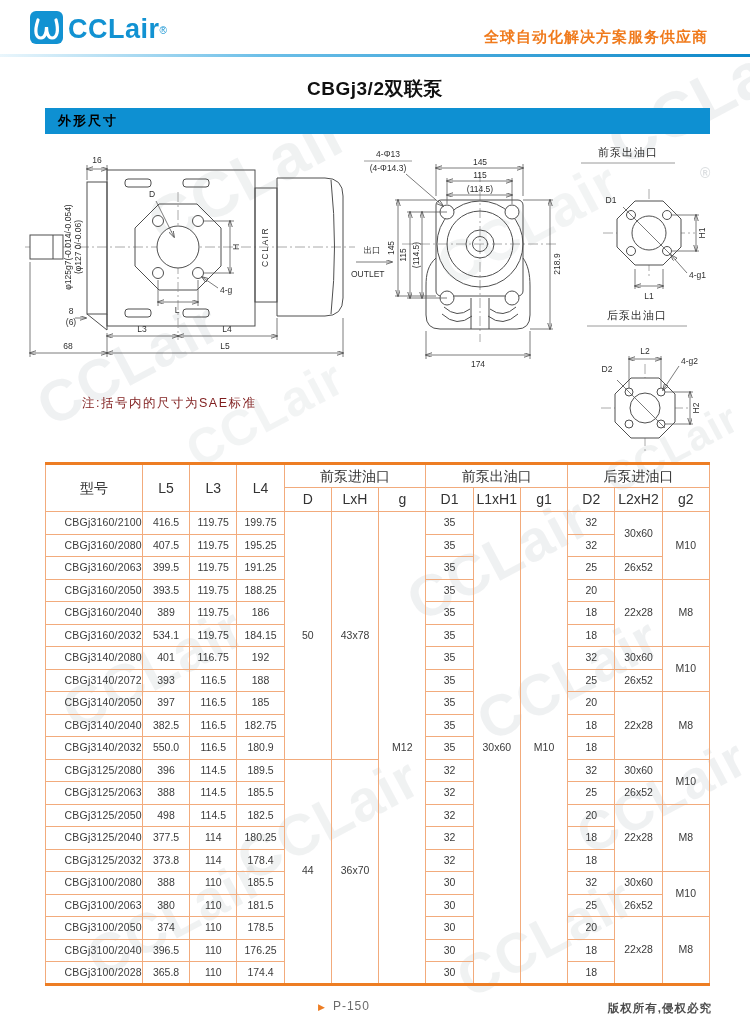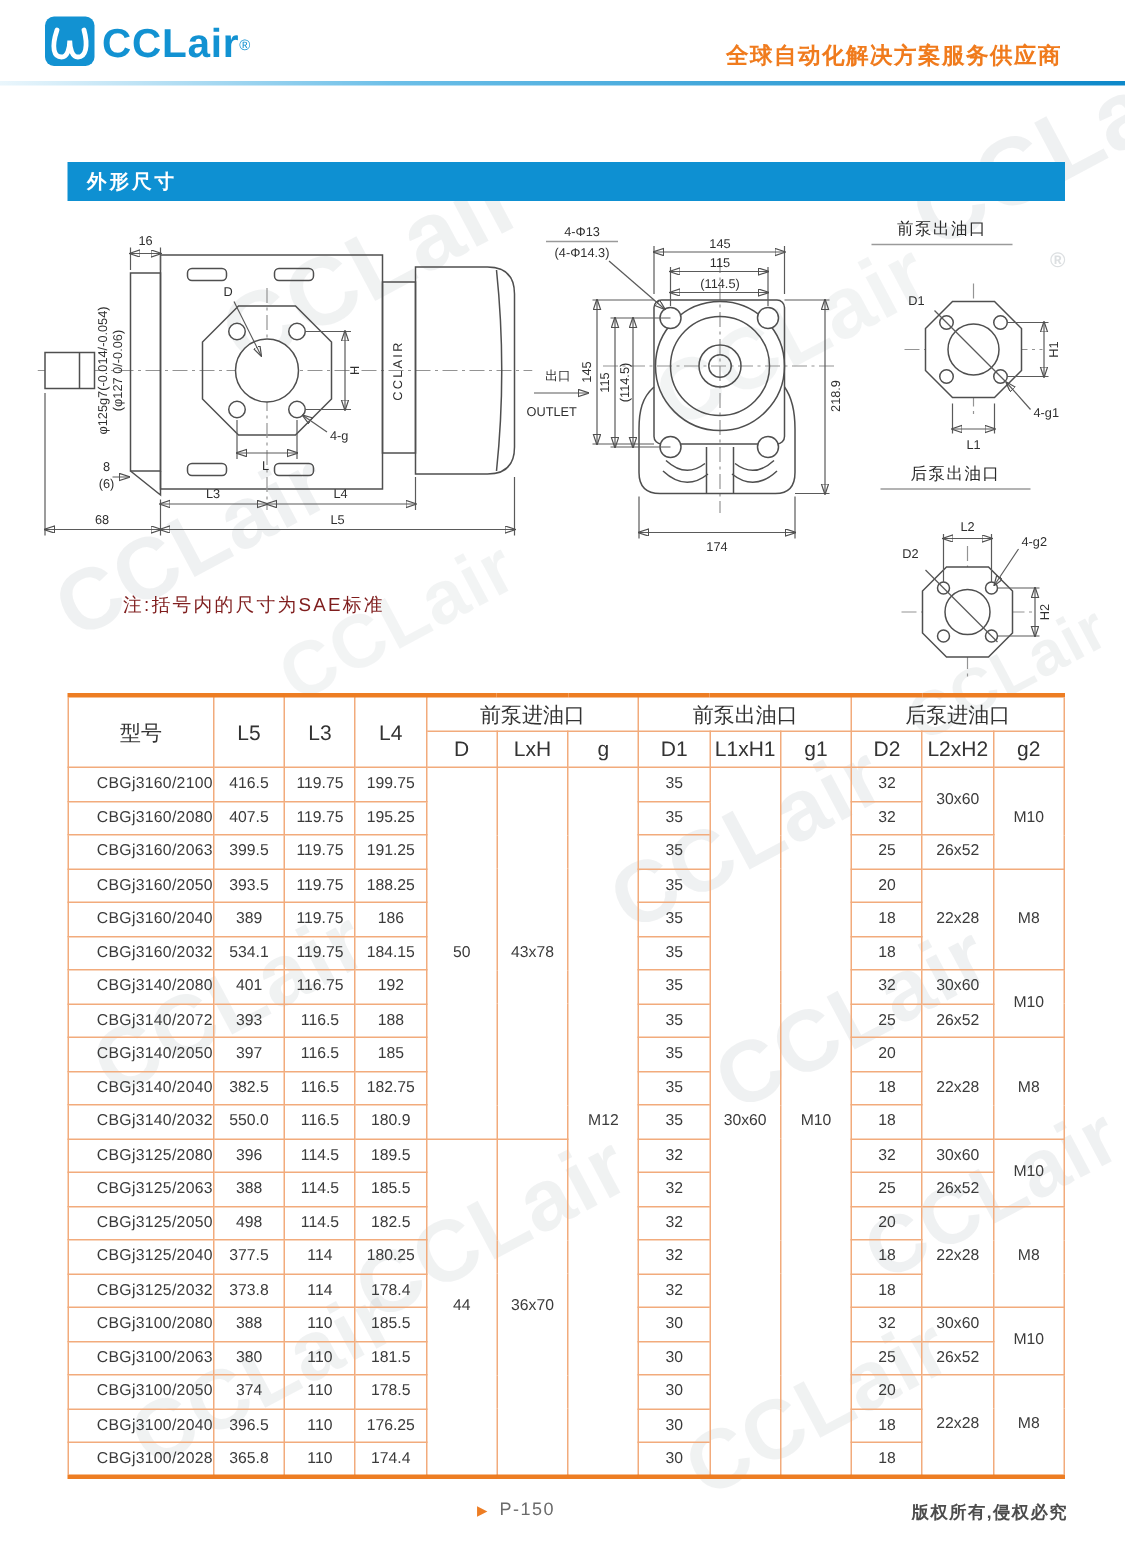--- a/index.html
+++ b/index.html
@@ -12,21 +12,21 @@
   .logo-text { color:#1292d2; font-size:27px; font-weight:bold; letter-spacing:0.5px; margin-left:5px; line-height:30px; }
   .logo-reg { color:#1292d2; font-size:10px; vertical-align:top; position:relative; top:-8px; }
   .slogan { position:absolute; right:42px; top:28px; color:#f07b1d; font-size:15px; font-weight:bold; letter-spacing:1px; }
   .header-line { position:absolute; left:0; top:54px; width:750px; height:3px;
                  background:linear-gradient(to right,#eaf6fc,#6cbfe8 35%,#0d88c9); }
 
   .page-title { position:absolute; left:0; top:76px; width:100%; text-align:center;
                 font-size:19px; font-weight:bold; color:#101010; letter-spacing:0.5px; }
 
   .section-bar { position:absolute; left:45px; top:108px; width:665px; height:26px; background:#0e90d2; }
-  .section-bar span { color:#ffffff; font-size:13px; font-weight:bold; line-height:26px; padding-left:13px; letter-spacing:2px; }
+  .section-bar span { color:#000000; font-size:13px; font-weight:bold; line-height:26px; padding-left:13px; letter-spacing:2px; }
 
   
   .dwg { position:absolute; }
   .dwg line, .dwg path, .dwg rect, .dwg polygon, .dwg circle { stroke:#4f4f4f; fill:none; stroke-width:1; }
   .dwg .fillw { fill:#fff; }
   .dwg .cl { stroke:#949494; stroke-width:0.8; stroke-dasharray:10 3 2 3; }
   .dwg .dim { stroke:#5a5a5a; stroke-width:0.8; }
   .dwg text { fill:#2f2f2f; stroke:none; font-size:8.5px; font-family:"Liberation Sans","DejaVu Sans",sans-serif; }
   .dwg .ttl { font-size:11px; letter-spacing:1px; fill:#2a2a2a; }
   .dwg .ul { stroke:#9a9a9a; stroke-width:1; }
@@ -78,20 +78,21 @@
       <svg width="33" height="33" viewBox="0 0 33 33">
         <path d="M8,9 C4,21 6,27 11,27 C15,27 16.5,21 16.5,16 C16.5,21 18,27 22,27 C27,27 29,20 26,9" stroke="#fff" stroke-width="3.2" fill="none" stroke-linecap="round"></path>
       </svg>
     </span>
     <span class="logo-text">CCLair</span>
     <span class="logo-reg">®</span>
   </div>
   <div class="slogan">全球自动化解决方案服务供应商</div>
   <div class="header-line"></div>
 
+  <div class="page-title">CBGj3/2双联泵</div>
   <div class="section-bar">
     <span>外形尺寸</span>
   </div>
 
   <svg class="dwg" style="left:25px;top:150px" width="330" height="230" viewBox="0 0 330 230">
     <defs>
         <marker id="ar1" markerWidth="9" markerHeight="8" refX="8" refY="3" orient="auto-start-reverse">
       <path d="M0,0L9,3L0,6Z" fill="#555" stroke="none"></path>
         </marker>
       </defs>

